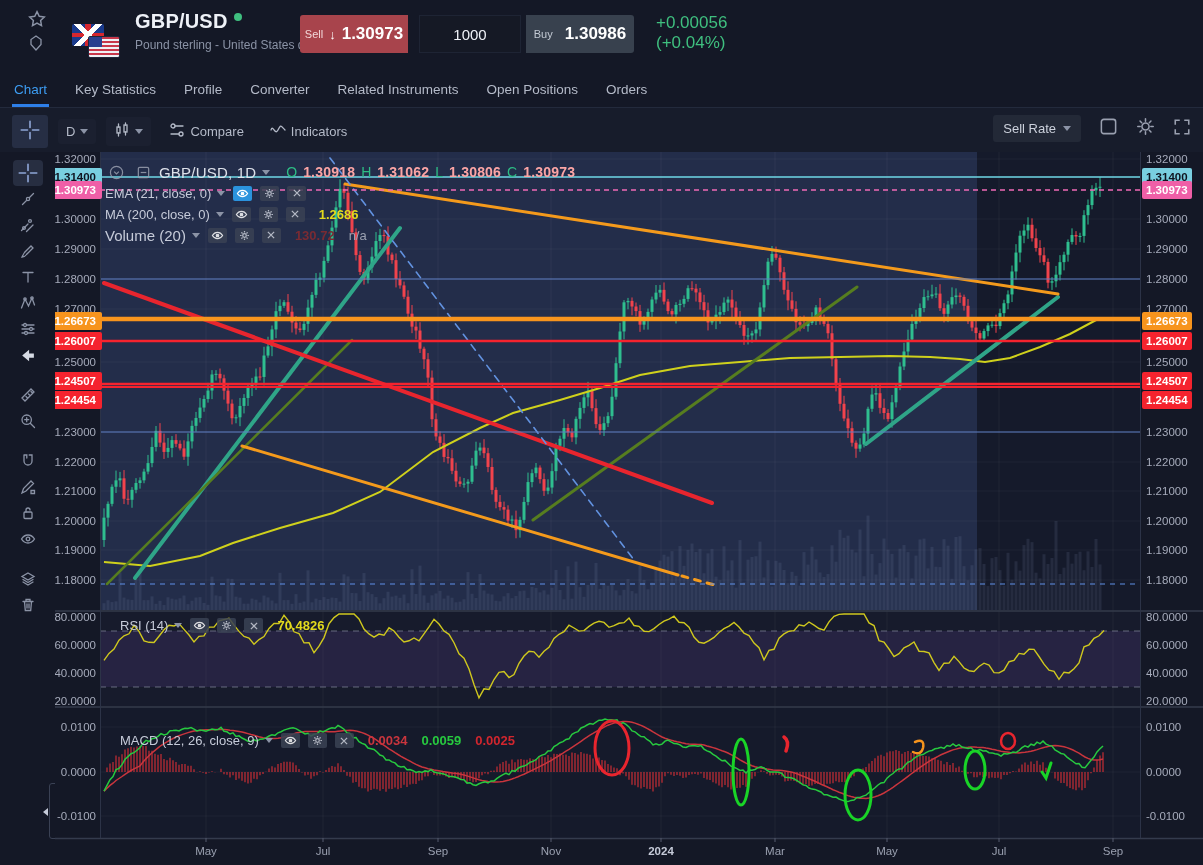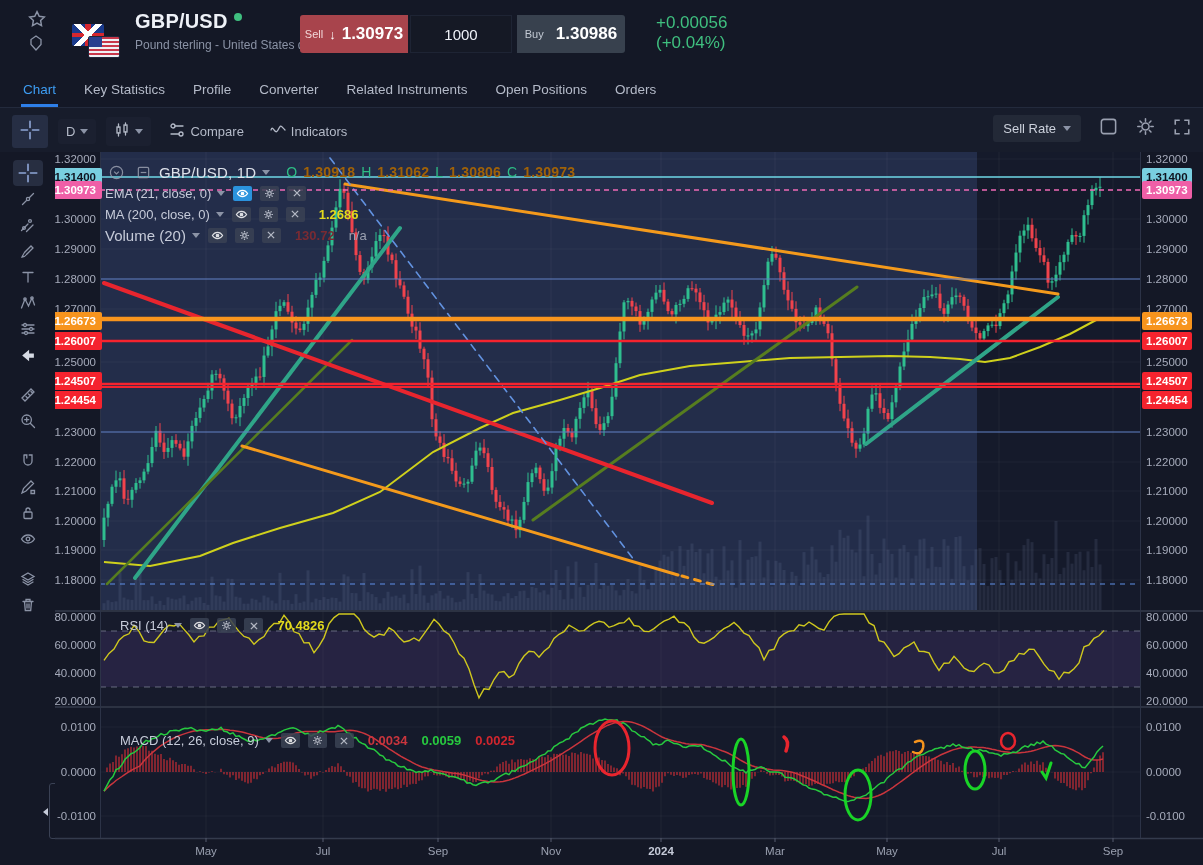--- a/index.html
+++ b/index.html
@@ -26,31 +26,31 @@
   .title-row { display:flex; align-items:flex-start; gap:6px; }
   .symbol-title { font-size:20px; font-weight:bold; color:#eef1f7; letter-spacing:.2px; }
   .live-dot { width:8px; height:8px; border-radius:50%; background:#3fbf7f; margin-top:3px; }
   .subtitle { font-size:12px; color:#8b93a6; margin-top:5px; }
 
   .trade { position:absolute; left:300px; top:15px; display:flex; align-items:stretch; }
   .btn-sell { width:108px; height:38px; background:#a8444c; border-radius:3px 0 0 3px; border:0;
     color:#fff; display:flex; align-items:center; justify-content:center; gap:6px; cursor:pointer; }
   .btn-sell .side { font-size:11px; color:#f2d7d9; }
   .btn-sell .px { font-size:17px; font-weight:bold; }
-  .qty-box { width:102px; height:38px; margin-left:2px; background:#151925; border:1px solid #1e2434;
+  .qty-box { width:102px; height:38px; margin-left:11px; background:#151925; border:1px solid #1e2434;
     color:#eef1f7; text-align:center; font-size:15px; }
   .btn-buy { width:108px; height:38px; margin-left:5px; background:#38414e; border-radius:0 3px 3px 0; border:0;
     color:#fff; display:flex; align-items:center; justify-content:center; gap:12px; cursor:pointer; }
   .btn-buy .side { font-size:11px; color:#c3cad4; }
   .btn-buy .px { font-size:17px; font-weight:bold; }
   .change { position:absolute; left:628px; top:13px; font-size:17px; line-height:20px;padding-left:28px; }
 
   
   .tabbar { position:absolute; left:0; top:70px; width:1203px; height:38px; background:#141826;
-    border-bottom:1px solid #232a3c; display:flex; align-items:center; padding-left:23px; gap:28px; }
+    border-bottom:1px solid #232a3c; display:flex; align-items:center; padding-left:14px; gap:28px; }
   .tab { font-size:13.5px; color:#b4bac8; padding:10px 0 9px; cursor:pointer; position:relative; }
   .tab.active { color:#3d9df3; }
   .tab.active::after { content:""; position:absolute; left:-2px; right:-2px; bottom:-1px; height:3px; background:#2e7fe8; }
 
   
   .ctoolbar { position:absolute; left:0; top:108px; width:1203px; height:44px; background:#171c2b; }
   .ct-left { position:absolute; left:12px; top:7px; display:flex; align-items:center; gap:10px; }
   .tool-btn { display:flex; align-items:center; gap:5px; padding:5px 8px; border-radius:3px;
     color:#b4bac8; font-size:13px; cursor:pointer; }
   .tool-btn.boxed { background:#1b2030; }
@@ -71,21 +71,21 @@
   .pane-handle::before { content:""; position:absolute; left:-7px; top:24px; width:0; height:0;
     border-top:4px solid transparent; border-bottom:4px solid transparent; border-right:5px solid #c6cbd9; }
 
   
   .chart-wrap { position:absolute; left:55px; top:152px; width:1148px; height:713px; }
   .legend { position:absolute; left:50px; top:10px; font-size:13px; color:#c6cbd9; }
   .lg-row { display:flex; align-items:center; gap:6px; height:20px; margin-bottom:1px; }
   .lg-sym { font-size:15px; color:#dde1ea; letter-spacing:.2px; }
   .lg-ohlc { display:flex; gap:6px; font-size:14px; margin-left:10px; }
   .lg-ohlc .k { color:#2dbd85; }
-  .lg-ohlc .v { color:#a16207; font-weight:bold; letter-spacing:.2px; }
+  .lg-ohlc .v { color:#fca5a5; font-weight:bold; letter-spacing:.2px; }
   .mini { display:inline-flex; width:19px; height:15px; border-radius:2px; background:#3a4254; opacity:.85;
     align-items:center; justify-content:center; margin-left:2px; cursor:pointer; }
   .mini.blue { background:#2b93dd; opacity:1; }
   .mini svg { display:block; }
   .lg-val { margin-left:8px; font-weight:bold; }
   .pane-label { position:absolute; font-size:13px; color:#c6cbd9; display:flex; align-items:center; gap:6px; }
 
   svg text { font-family:"Liberation Sans", sans-serif; }
 </style>
 </head>

